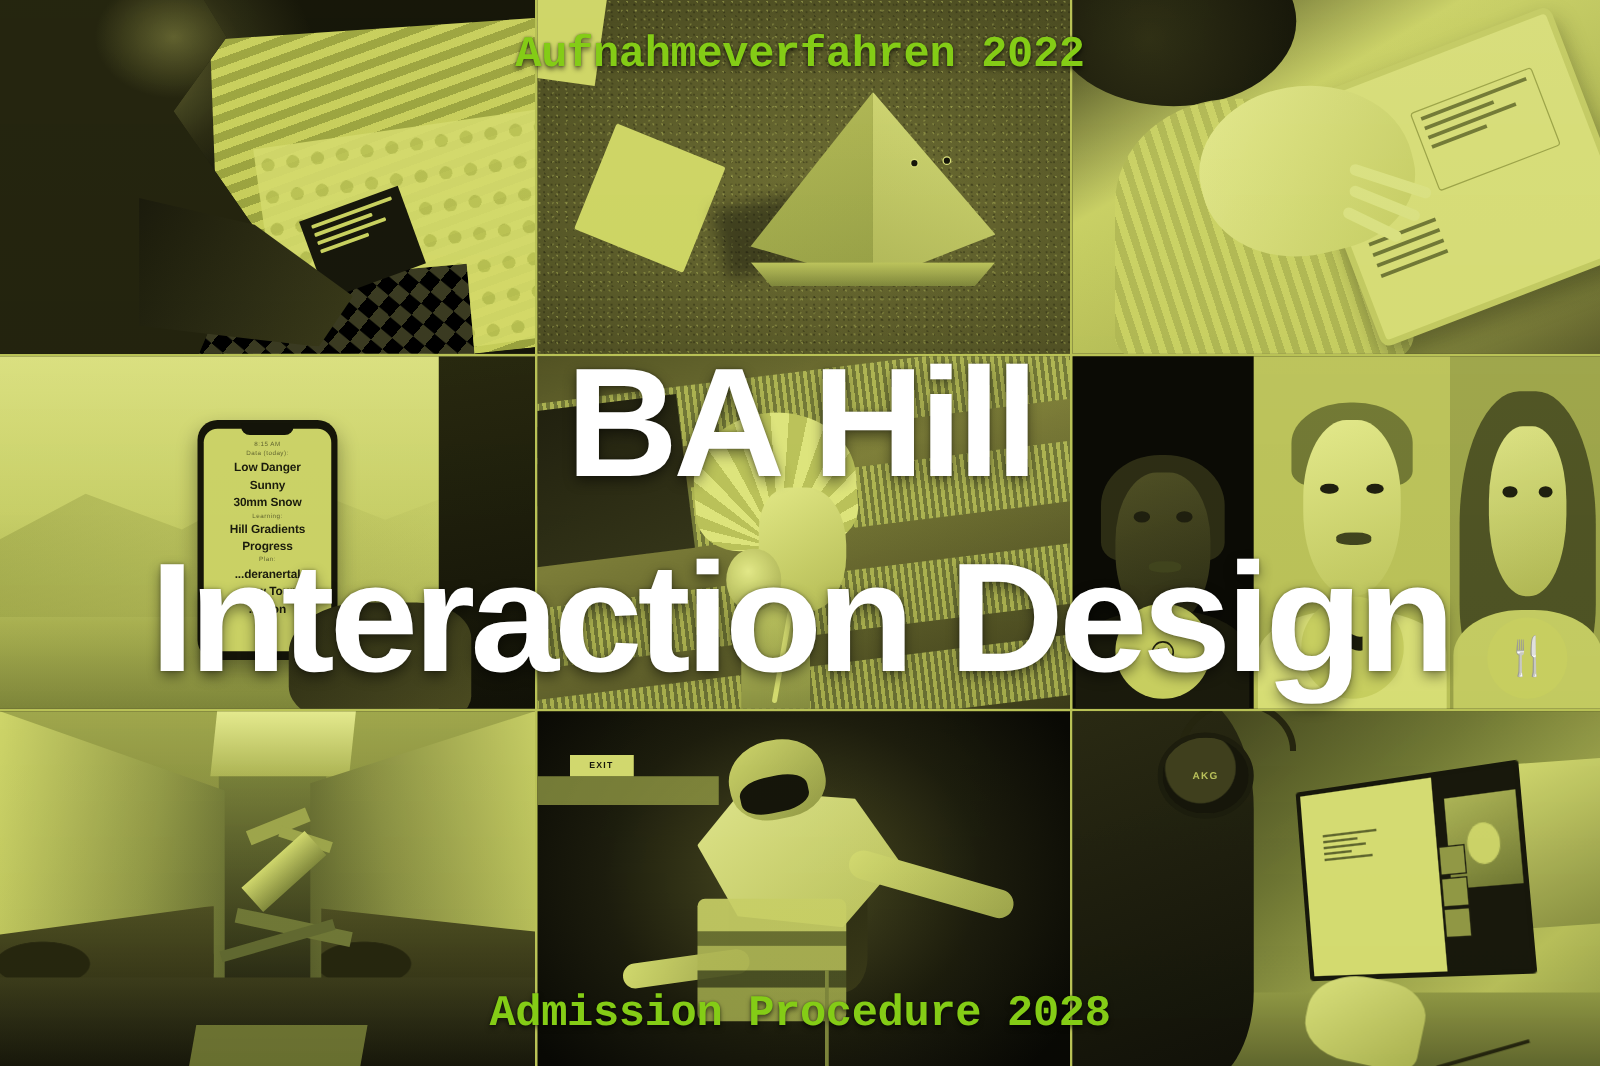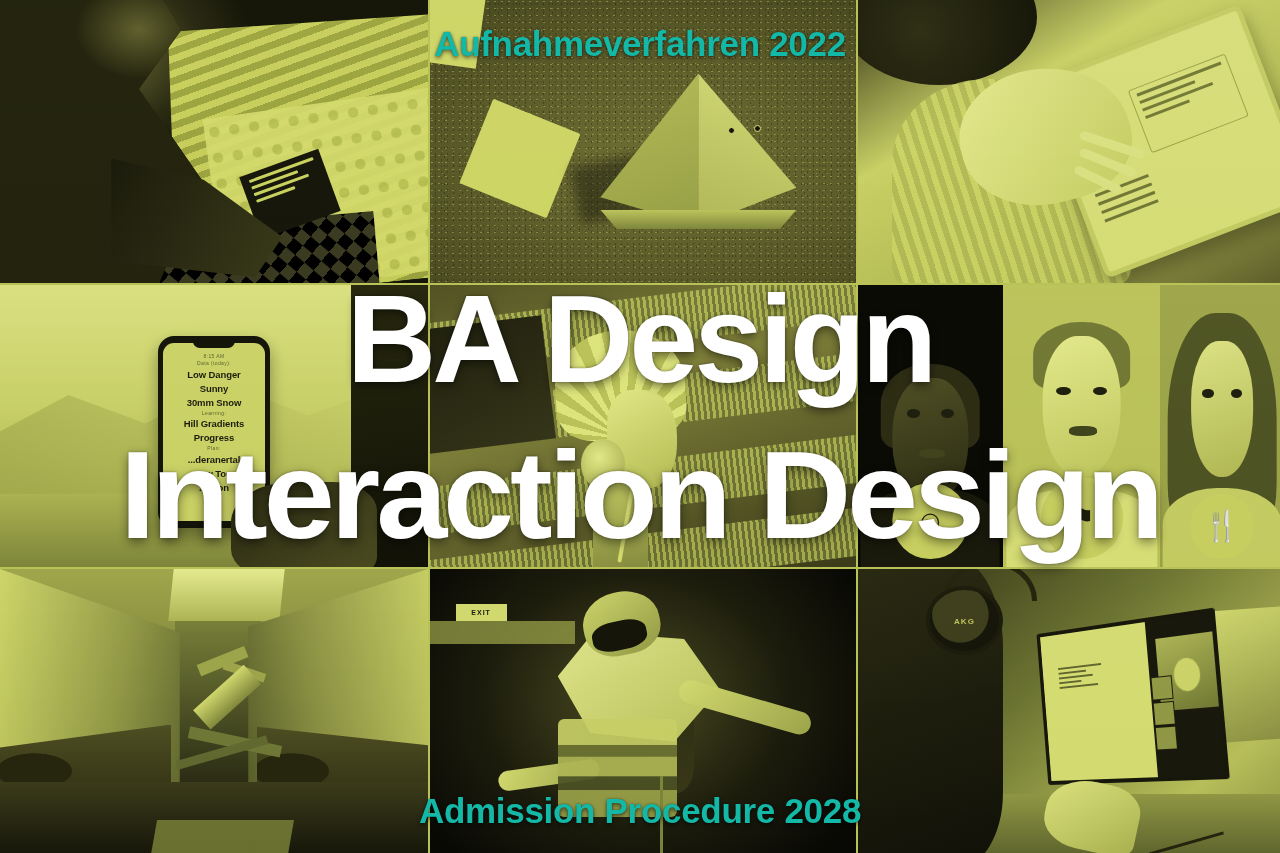--- a/index.html
+++ b/index.html
@@ -530,26 +530,27 @@
   .c9 .cable{
     position:absolute; right:14%; bottom:4%; width:18%; height:3px;
     background:#24240f; transform:rotate(-16deg);
   }
 
   
   .type{ position:absolute; inset:0; pointer-events:none; }
   .sub{
     position:absolute; left:0; width:100%;
     text-align:center;
-    color:#14b8a6;
+    color:#84cc16;
     font-weight:bold;
     font-size:35px;
     letter-spacing:-.3px;
     text-shadow:0 2px 4px rgba(0,0,0,.55), 0 0 2px rgba(0,0,0,.4);
     white-space:nowrap;
+    font-family:Liberation Mono, monospace;
   }
   .sub-top{ top:24px; }
   .sub-bottom{ bottom:22px; }
 
   .hero{
     position:absolute; left:0; width:100%;
     text-align:center;
     color:#fff; font-weight:bold;
     line-height:.92;
     text-shadow:0 4px 10px rgba(0,0,0,.45), 0 0 3px rgba(0,0,0,.35);
@@ -766,19 +767,19 @@
           <span>AKG</span>
         </div>
       </div>
     </div>
 
   </div>
 
   <div class="type">
     <div class="sub sub-top">Aufnahmeverfahren 2022</div>
 
-    <div class="hero hero-1">BA Design</div>
+    <div class="hero hero-1">BA Hill</div>
     <div class="hero hero-2">Interaction Design</div>
 
     <div class="sub sub-bottom">Admission Procedure 2028</div>
   </div>
 
 </div>
 
 </body></html>

